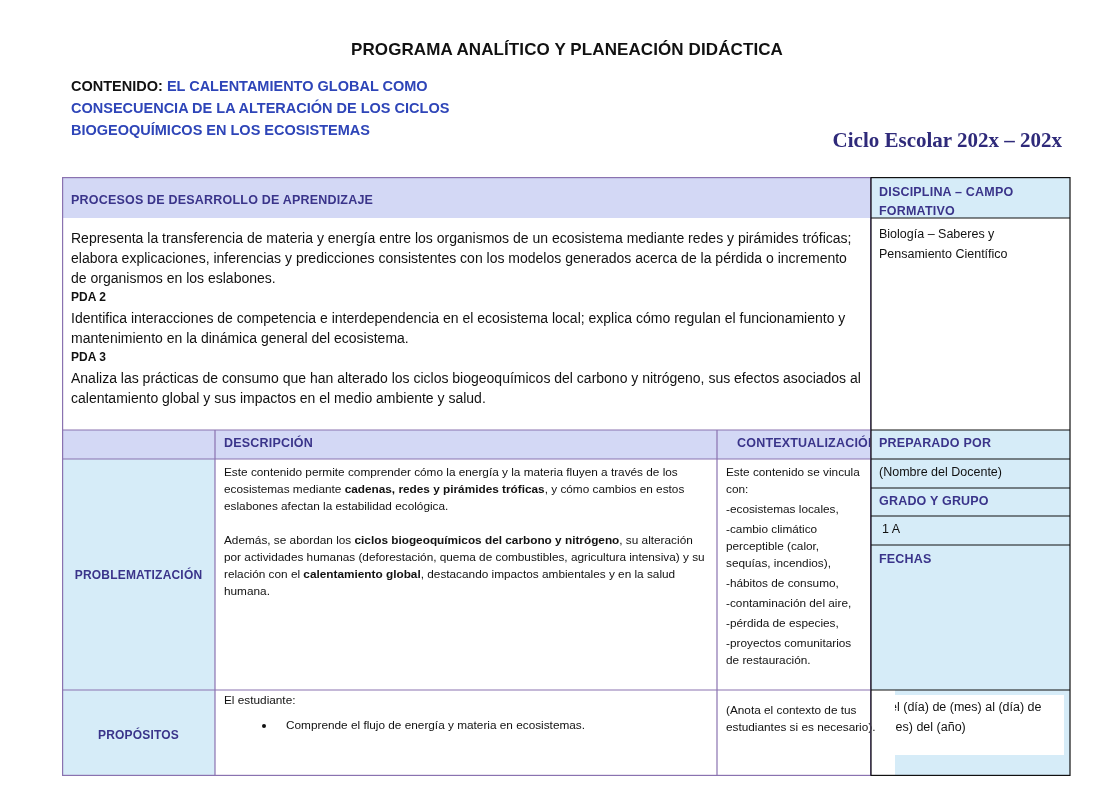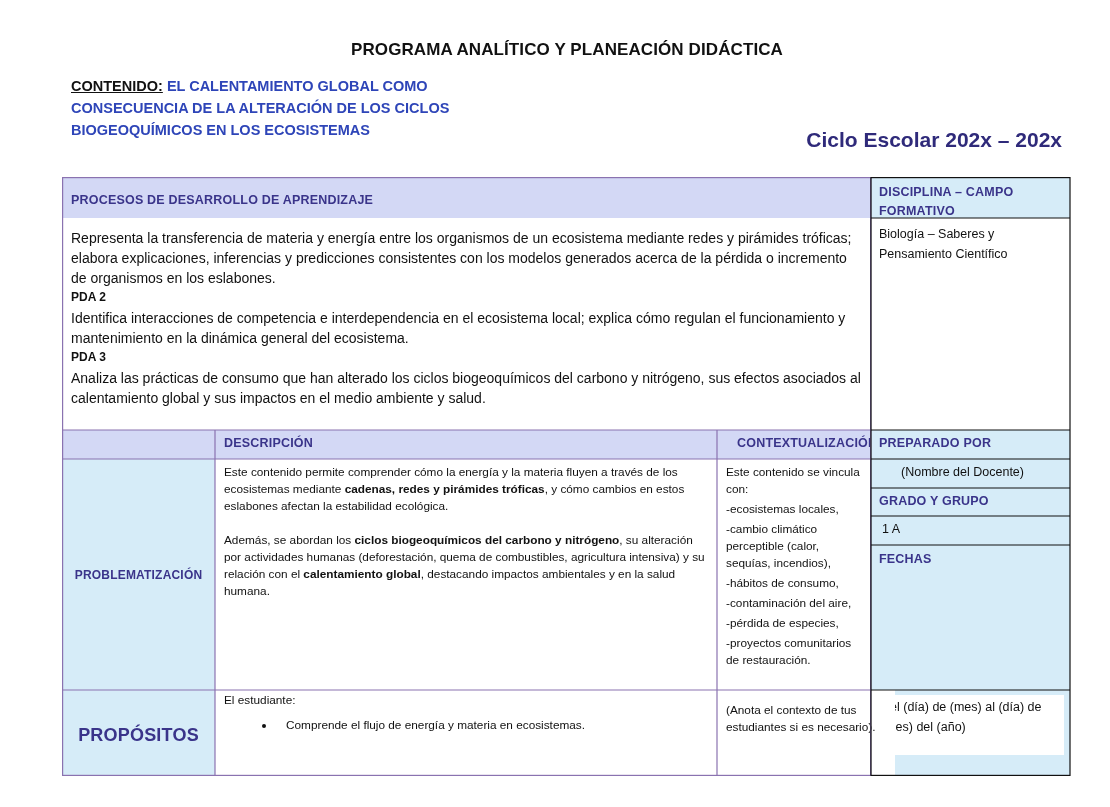--- a/index.html
+++ b/index.html
@@ -2,22 +2,22 @@
 <html><head>
 <meta charset="utf-8">
 <style>
   html, body { margin: 0; padding: 0; background: #ffffff; }
   body { width: 1110px; height: 807px; position: relative; overflow: hidden;
          font-family: "Liberation Sans", "DejaVu Sans", sans-serif; color: #111; }
   .main-title { position: absolute; left: 0; width: 1134px; top: 40px; text-align: center;
          font-weight: bold; font-size: 17px; letter-spacing: 0.1px; color: #111; }
   .contenido { position: absolute; left: 71px; top: 75px; width: 420px;
          font-weight: bold; font-size: 14.5px; line-height: 22px; color: #2e45b8; }
-  .contenido .lbl { color: #111; text-decoration: underline; }
-  .ciclo { position: absolute; right: 48px; top: 128px; font-weight: bold; font-size: 21px; color: #2f2a7a; }
+  .contenido .lbl { color: #111; }
+  .ciclo { position: absolute; right: 48px; top: 128px; font-weight: bold; font-size: 21px; color: #2f2a7a; font-family: Liberation Serif, serif; }
 
   .grid { position: absolute; left: 62px; top: 177px; width: 1009px; height: 599px; }
   .cell { position: absolute; box-sizing: border-box; overflow: hidden; }
   .lav { background: #d3d8f5; }
   .sky { background: #d6ecf8; }
   .white { background: #fff; }
   .hdr { font-weight: bold; color: #3a348a; font-size: 12.5px; letter-spacing: 0.2px; }
   .pda-label { font-weight: bold; font-size: 12px; color: #111; margin: 0; }
   .pda-text { font-size: 14px; line-height: 20px; margin: 4px 0 2px 0; color: #111; }
   .small { font-size: 11.8px; line-height: 17px; color: #111; }
@@ -78,21 +78,21 @@
     </div>
   </div>
 
   <div class="cell white" style="left:809px;top:41px;width:189px;height:212px;padding:6px 8px 0 8px;font-size:12.5px;line-height:20px;">Biología – Saberes y Pensamiento Científico</div>
 
   <div class="cell lav" style="left:0;top:253px;width:153px;height:29px;"></div>
   <div class="cell lav hdr" style="left:153px;top:253px;width:502px;height:29px;padding:6px 9px 0 9px;">DESCRIPCIÓN</div>
   <div class="cell lav hdr" style="left:655px;top:253px;width:154px;height:29px;padding:6px 8px 0 20px;">CONTEXTUALIZACIÓN</div>
 
   <div class="cell sky hdr" style="left:809px;top:253px;width:199px;height:29px;padding:6px 8px 0 8px;">PREPARADO POR</div>
-  <div class="cell sky" style="left:809px;top:282px;width:199px;height:29px;padding:6px 24px 0 8px;font-size:12.5px;text-align:center;">(Nombre del Docente)</div>
+  <div class="cell sky" style="left:809px;top:282px;width:199px;height:29px;padding:6px 24px 0 8px;font-size:12.5px;">(Nombre del Docente)</div>
   <div class="cell sky hdr" style="left:809px;top:311px;width:199px;height:28px;padding:6px 8px 0 8px;">GRADO Y GRUPO</div>
   <div class="cell sky" style="left:809px;top:339px;width:199px;height:29px;padding:6px 8px 0 11px;font-size:12.5px;">1 A</div>
   <div class="cell sky hdr" style="left:809px;top:368px;width:199px;height:145px;padding:7px 8px 0 8px;">FECHAS</div>
   <div class="cell sky" style="left:809px;top:513px;width:199px;height:86px;padding:5px 6px 4px 6px;">
     <div style="background:#fff;height:60px;padding:2px 4px;font-size:12.5px;line-height:20px;box-sizing:border-box;">Del  (día) de (mes) al (día) de (mes) del (año)</div>
   </div>
 
   <div class="cell sky hdr mid" style="left:0;top:282px;width:153px;height:231px;font-size:12px;">PROBLEMATIZACIÓN</div>
   <div class="cell white small" style="left:153px;top:282px;width:502px;height:231px;padding:5px 8px 0 9px;">
     <p style="margin:0;"><span>Este contenido permite comprender cómo la energía y la materia fluyen a través de los ecosistemas mediante </span><b>cadenas, redes y pirámides tróficas</b><span>, y cómo cambios en estos eslabones afectan la estabilidad ecológica.</span></p>
@@ -101,21 +101,21 @@
   <div class="cell white small ctx" style="left:655px;top:282px;width:154px;height:231px;padding:5px 6px 0 9px;">
     <p>Este contenido se vincula con:</p>
     <p>-ecosistemas locales,</p>
     <p>-cambio climático perceptible (calor, sequías, incendios),</p>
     <p>-hábitos de consumo,</p>
     <p>-contaminación del aire,</p>
     <p>-pérdida de especies,</p>
     <p>-proyectos comunitarios de restauración.</p>
   </div>
 
-  <div class="cell sky hdr mid" style="left:0;top:513px;width:153px;height:86px;font-size:18px;padding-top:4px;">PROPÓSITOS</div>
+  <div class="cell sky hdr mid" style="left:0;top:513px;width:153px;height:86px;font-size:12px;padding-top:4px;">PROPÓSITOS</div>
   <div class="cell white small" style="left:153px;top:513px;width:502px;height:86px;padding:2px 8px 0 9px;">
     <div>El estudiante:</div>
     <ul class="bul">
       <li>Comprende el flujo de energía y materia en ecosistemas.</li>
     </ul>
   </div>
   <div class="cell white small" style="left:655px;top:513px;width:178px;height:86px;padding:12px 6px 0 9px;">(Anota el contexto de tus estudiantes si es necesario).</div>
 </div>
 
 </body></html>

